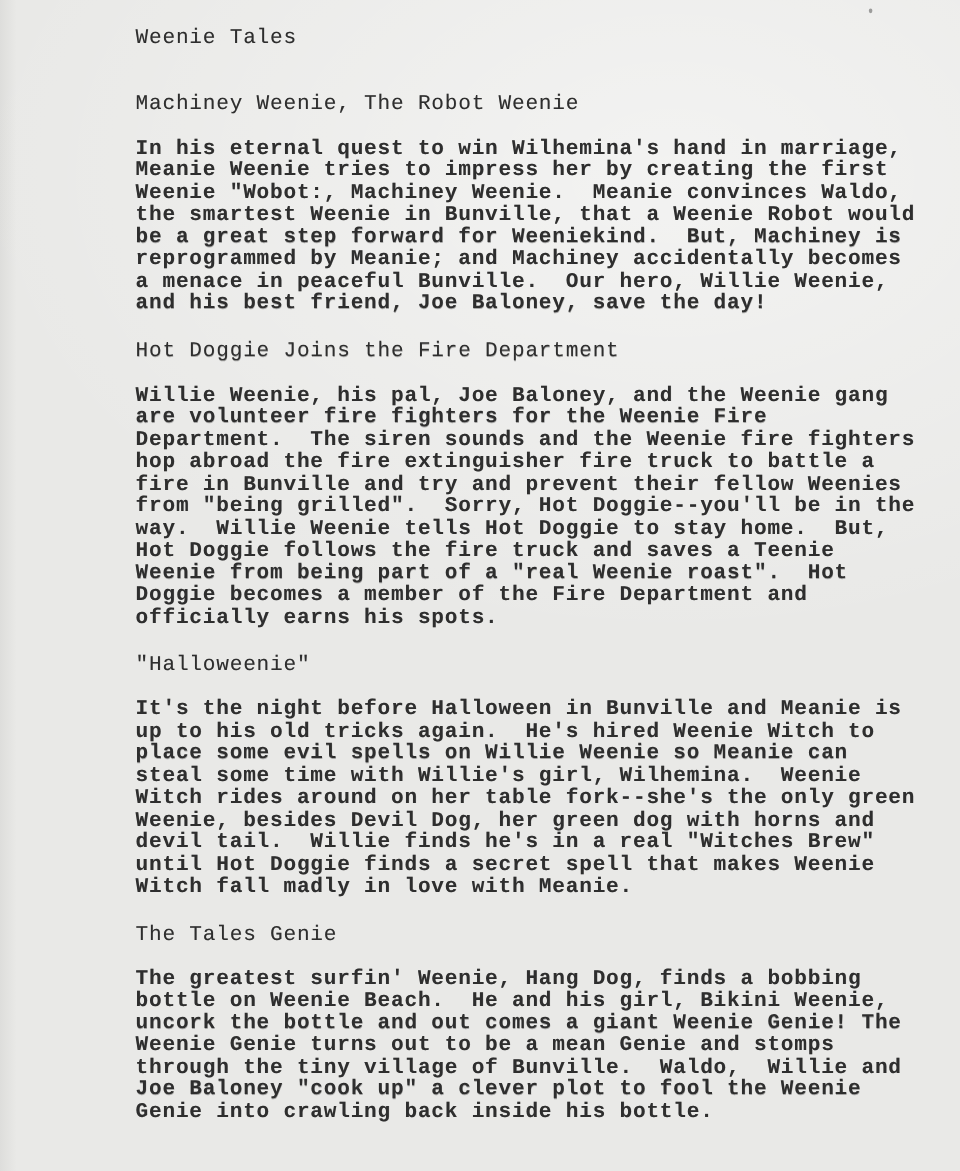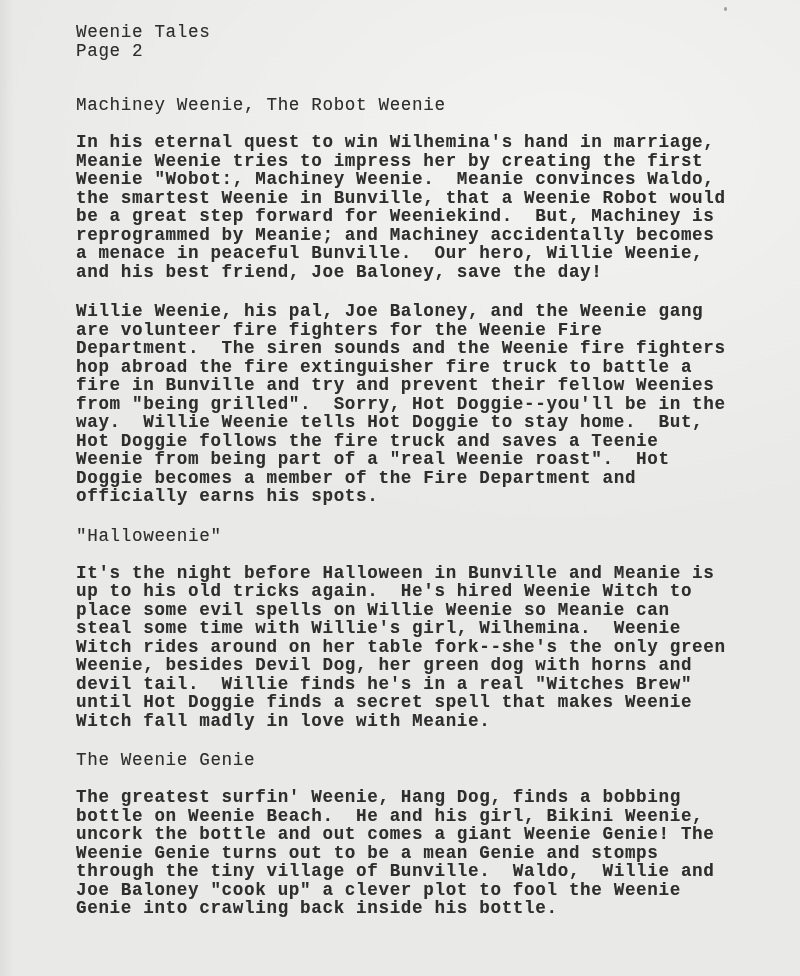--- a/index.html
+++ b/index.html
@@ -10,21 +10,21 @@
     position: relative;
     background:
       radial-gradient(900px 600px at 70% 15%, rgba(255,255,255,0.45), rgba(255,255,255,0) 65%),
       linear-gradient(90deg, rgba(120,120,115,0.10) 0px, rgba(120,120,115,0) 14px),
       #e9e9e7;
   }
   .page {
     box-sizing: border-box;
     width: 680px;
     height: 976px;
-    padding: 23px 40px 0 76px;
+    padding: 23px 40px 0 113px;
     font-family: "Liberation Mono", "DejaVu Sans Mono", monospace;
     font-size: 17.5px;
     letter-spacing: 0.7px;
     line-height: 18.5px;
     color: #2e2e2e;
     text-shadow: 0.2px 0.2px 0 rgba(40,40,40,0.35);
   }
   .doc-header { margin: 0 0 36px 0; }
   .hline { white-space: pre; }
   .doc-section { margin: 21px 0 0 0; }
@@ -52,36 +52,36 @@
     background: rgba(90,90,88,0.55);
   }
 </style>
 </head>
 <body>
 
 <div class="page">
 
   <div class="doc-header">
     <div class="hline">Weenie Tales</div>
-    <div class="hline">Page 2</div>
   </div>
 
   <section class="doc-section first">
     <h2 class="heading">Machiney Weenie, The Robot Weenie</h2>
     <div class="para">In his eternal quest to win Wilhemina's hand in marriage,
 Meanie Weenie tries to impress her by creating the first
 Weenie "Wobot:, Machiney Weenie.  Meanie convinces Waldo,
 the smartest Weenie in Bunville, that a Weenie Robot would
 be a great step forward for Weeniekind.  But, Machiney is
 reprogrammed by Meanie; and Machiney accidentally becomes
 a menace in peaceful Bunville.  Our hero, Willie Weenie,
 and his best friend, Joe Baloney, save the day!</div>
   </section>
 
   <section class="doc-section">
+    <h2 class="heading">Hot Doggie Joins the Fire Department</h2>
     <div class="para">Willie Weenie, his pal, Joe Baloney, and the Weenie gang
 are volunteer fire fighters for the Weenie Fire
 Department.  The siren sounds and the Weenie fire fighters
 hop abroad the fire extinguisher fire truck to battle a
 fire in Bunville and try and prevent their fellow Weenies
 from "being grilled".  Sorry, Hot Doggie--you'll be in the
 way.  Willie Weenie tells Hot Doggie to stay home.  But,
 Hot Doggie follows the fire truck and saves a Teenie
 Weenie from being part of a "real Weenie roast".  Hot
 Doggie becomes a member of the Fire Department and
@@ -95,21 +95,21 @@
 place some evil spells on Willie Weenie so Meanie can
 steal some time with Willie's girl, Wilhemina.  Weenie
 Witch rides around on her table fork--she's the only green
 Weenie, besides Devil Dog, her green dog with horns and
 devil tail.  Willie finds he's in a real "Witches Brew"
 until Hot Doggie finds a secret spell that makes Weenie
 Witch fall madly in love with Meanie.</div>
   </section>
 
   <section class="doc-section">
-    <h2 class="heading">The Weenie Genie</h2>
+    <h2 class="heading">The Tales Genie</h2>
     <div class="para">The greatest surfin' Weenie, Hang Dog, finds a bobbing
 bottle on Weenie Beach.  He and his girl, Bikini Weenie,
 uncork the bottle and out comes a giant Weenie Genie! The
 Weenie Genie turns out to be a mean Genie and stomps
 through the tiny village of Bunville.  Waldo,  Willie and
 Joe Baloney "cook up" a clever plot to fool the Weenie
 Genie into crawling back inside his bottle.</div>
   </section>
 
   <div class="speck"></div>

